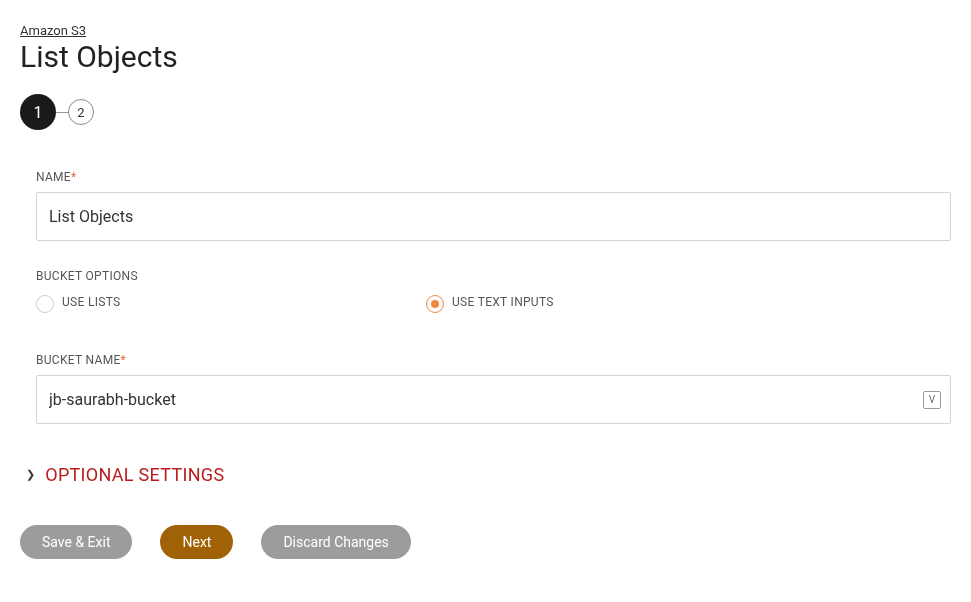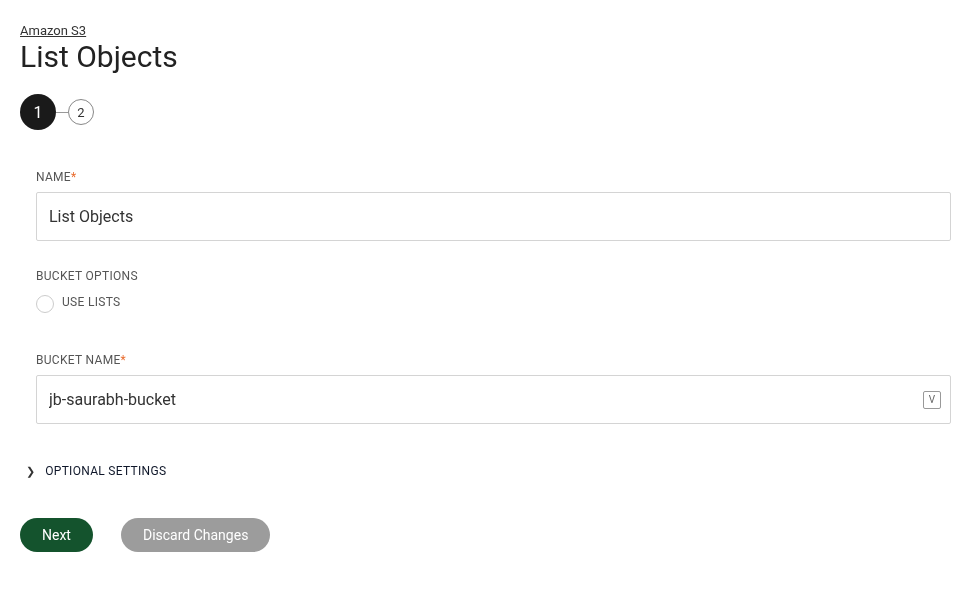--- a/index.html
+++ b/index.html
@@ -147,43 +147,43 @@
       cursor: pointer;
       margin-top: 40px;
       margin-bottom: 40px;
       padding-left: 6px;
     }
     .chevron {
       font-size: 11px;
       color: #333;
     }
     .expand-label {
-      font-size: 12px;
-      color: #0f172a;
+      font-size: 18px;
+      color: #b91c1c;
       letter-spacing: 0.3px;
       text-align: center;
     }
     .button-row {
       display: flex;
       gap: 28px;
     }
     .btn {
       padding: 9px 22px;
       border-radius: 18px;
       border: none;
       font-size: 14px;
       cursor: pointer;
       color: #fff;
       font-family: inherit;
     }
     .btn-gray {
       background: #9c9c9c;
     }
     .btn-orange {
-      background: #14532d;
+      background: #a16207;
     }
     .bucket-name-group {
       margin-top: 40px;
     }
   </style>
 </head>
 <body>
 
 
 
@@ -204,37 +204,44 @@
   <input class="text-input" type="text" value="List Objects" style="">
 </div>
 
 <div class="field-group">
   <div class="field-label">BUCKET OPTIONS</div>
   <div class="radio-row">
     <div class="radio-option">
       <div class="radio-circle"></div>
       <span class="radio-label">USE LISTS</span>
     </div>
+    <div class="radio-option">
+      <div class="radio-circle selected">
+        <div class="radio-dot"></div>
+      </div>
+      <span class="radio-label">USE TEXT INPUTS</span>
+    </div>
   </div>
 </div>
 
 <div class="field-group bucket-name-group">
   <div class="field-label">
     <span>BUCKET NAME</span><span class="required">*</span>
   </div>
   <div class="input-wrapper">
     <input class="text-input" type="text" style="padding-right: 40px;" value="jb-saurabh-bucket">
     <div class="input-icon">V</div>
   </div>
 </div>
 
 <div class="expand-section">
   <span class="chevron">❯</span>
   <span class="expand-label">OPTIONAL SETTINGS</span>
 </div>
 
 <div class="button-row">
+  <button class="btn btn-gray">Save &amp; Exit</button>
   <button class="btn btn-orange">Next</button>
   <button class="btn btn-gray">Discard Changes</button>
 </div>
 
 
 
 
 </body></html>

